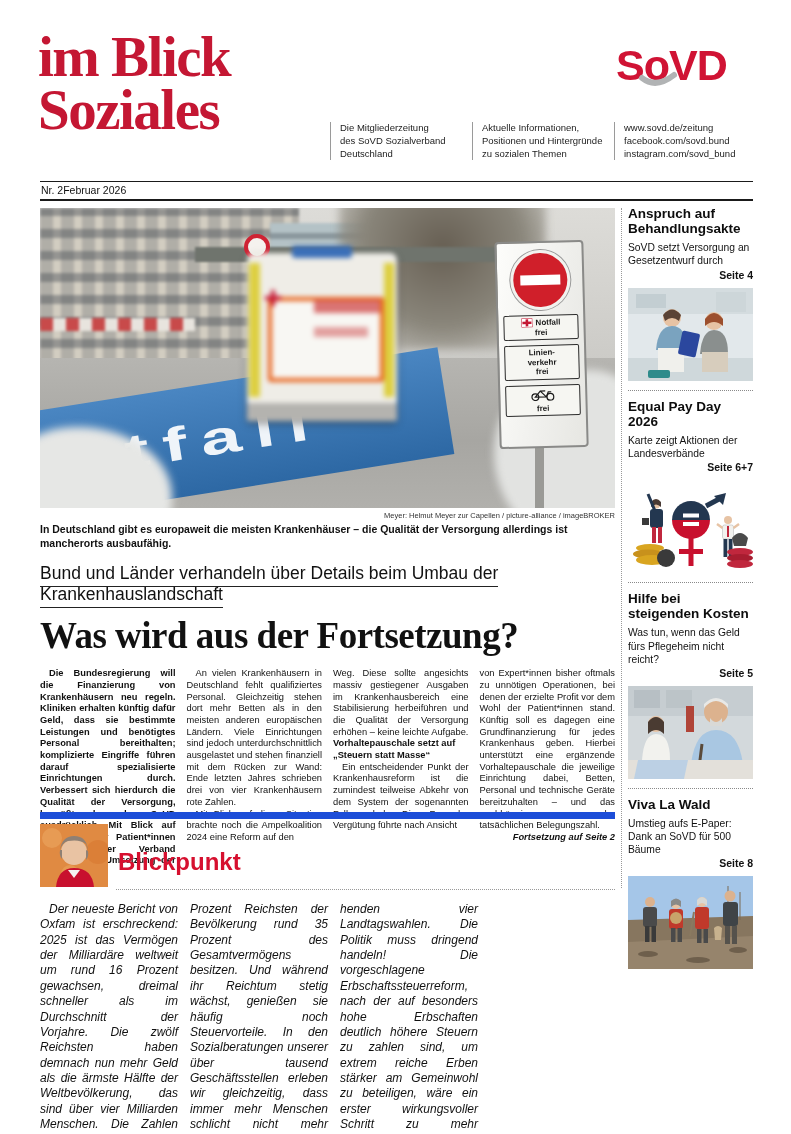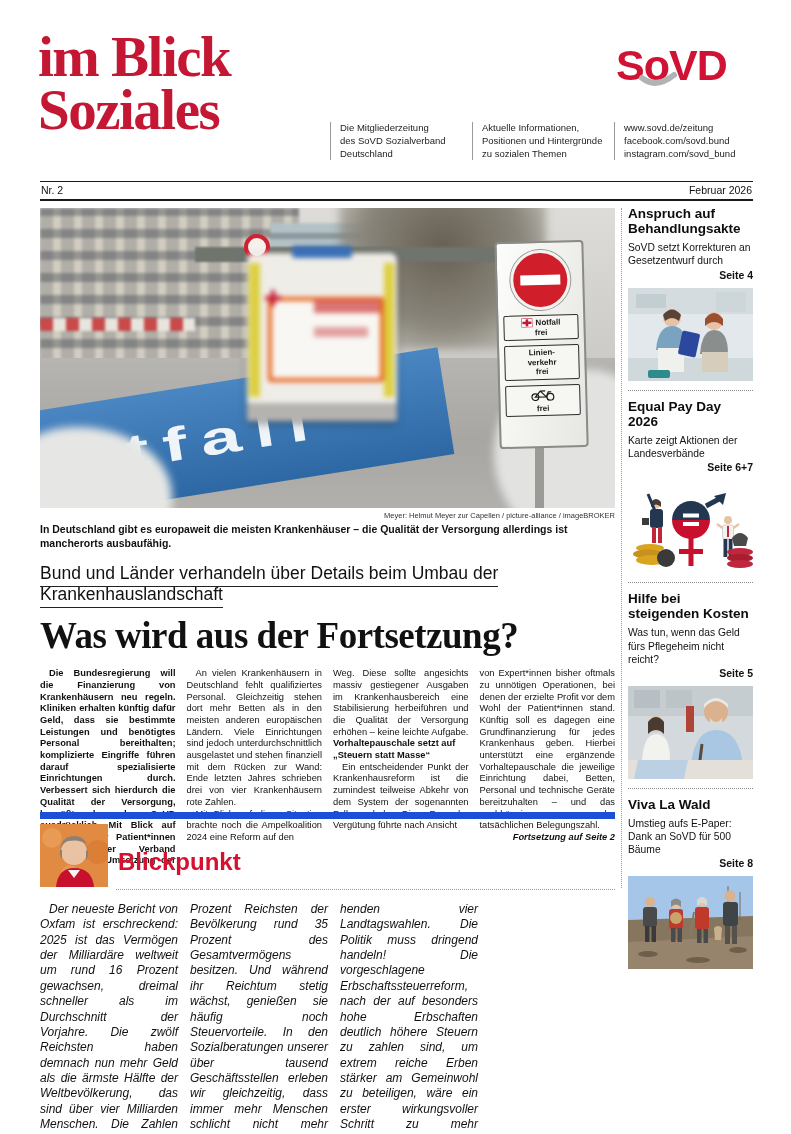--- a/index.html
+++ b/index.html
@@ -11,21 +11,21 @@
   .masthead-title{position:absolute;left:38px;top:30px;font-family:"Liberation Serif",serif;
         font-weight:bold;color:#c41733;font-size:57px;line-height:0.93;letter-spacing:-1.5px;}
   .hdr-col{position:absolute;top:122px;border-left:1px solid #9a9a9a;padding-left:9px;
         font-size:9.5px;line-height:1.35;color:#222;}
   .hdr-col1{left:330px;width:125px;}
   .hdr-col2{left:472px;width:132px;}
   .hdr-col3{left:614px;width:140px;}
   .logo{position:absolute;left:616px;top:42px;}
   .datebar{position:absolute;left:40px;top:181px;width:713px;border-top:1px solid #1a1a1a;
         border-bottom:2px solid #1a1a1a;font-size:10.5px;display:flex;
-        justify-content:space-between;padding:2px 1px 3px;box-sizing:border-box;}
+        justify-content:flex-start;padding:2px 1px 3px;box-sizing:border-box;}
 
   
   .main{position:absolute;left:40px;top:208px;width:575px;}
   .vdiv{position:absolute;left:621px;top:208px;height:680px;border-left:1px dotted #999;}
   .sidebar{position:absolute;left:628px;top:206px;width:125px;}
 
   
   .photo{position:relative;width:575px;height:300px;overflow:hidden;background:#d6d5d1;}
   .p-sky{position:absolute;inset:0;background:linear-gradient(#dddcd8,#c9c8c4 60%);}
   .p-bldg{position:absolute;left:0;top:0;width:45%;height:54%;background:#d2cdc1;
@@ -250,21 +250,21 @@
       </div>
     </div>
   </div>
 
   <div class="vdiv"></div>
 
   <div class="sidebar">
 
     <div class="sb-item">
       <div class="sb-title">Anspruch auf Behandlungsakte</div>
-      <div class="sb-teaser">SoVD setzt Korrekturen an Gesetzentwurf durch</div>
+      <div class="sb-teaser">SoVD setzt Versorgung an Gesetzentwurf durch</div>
       <div class="sb-page">Seite 4</div>
       <svg class="sb-img" viewBox="0 0 125 93">
         <rect width="125" height="93" fill="#e2e8eb"></rect>
         <rect x="0" y="0" width="125" height="26" fill="#d4dcdf"></rect>
         <rect x="8" y="6" width="30" height="14" fill="#c3ced2"></rect>
         <rect x="88" y="4" width="30" height="20" fill="#cdd6d9"></rect>
         <rect x="0" y="70" width="125" height="23" fill="#cfd8db"></rect>
         <g>
           <circle cx="44" cy="30" r="9" fill="#e7c3a4"></circle>
           <path d="M35 27 Q44 16 53 27 L51 33 Q44 27 37 33 Z" fill="#5a4336"></path>

